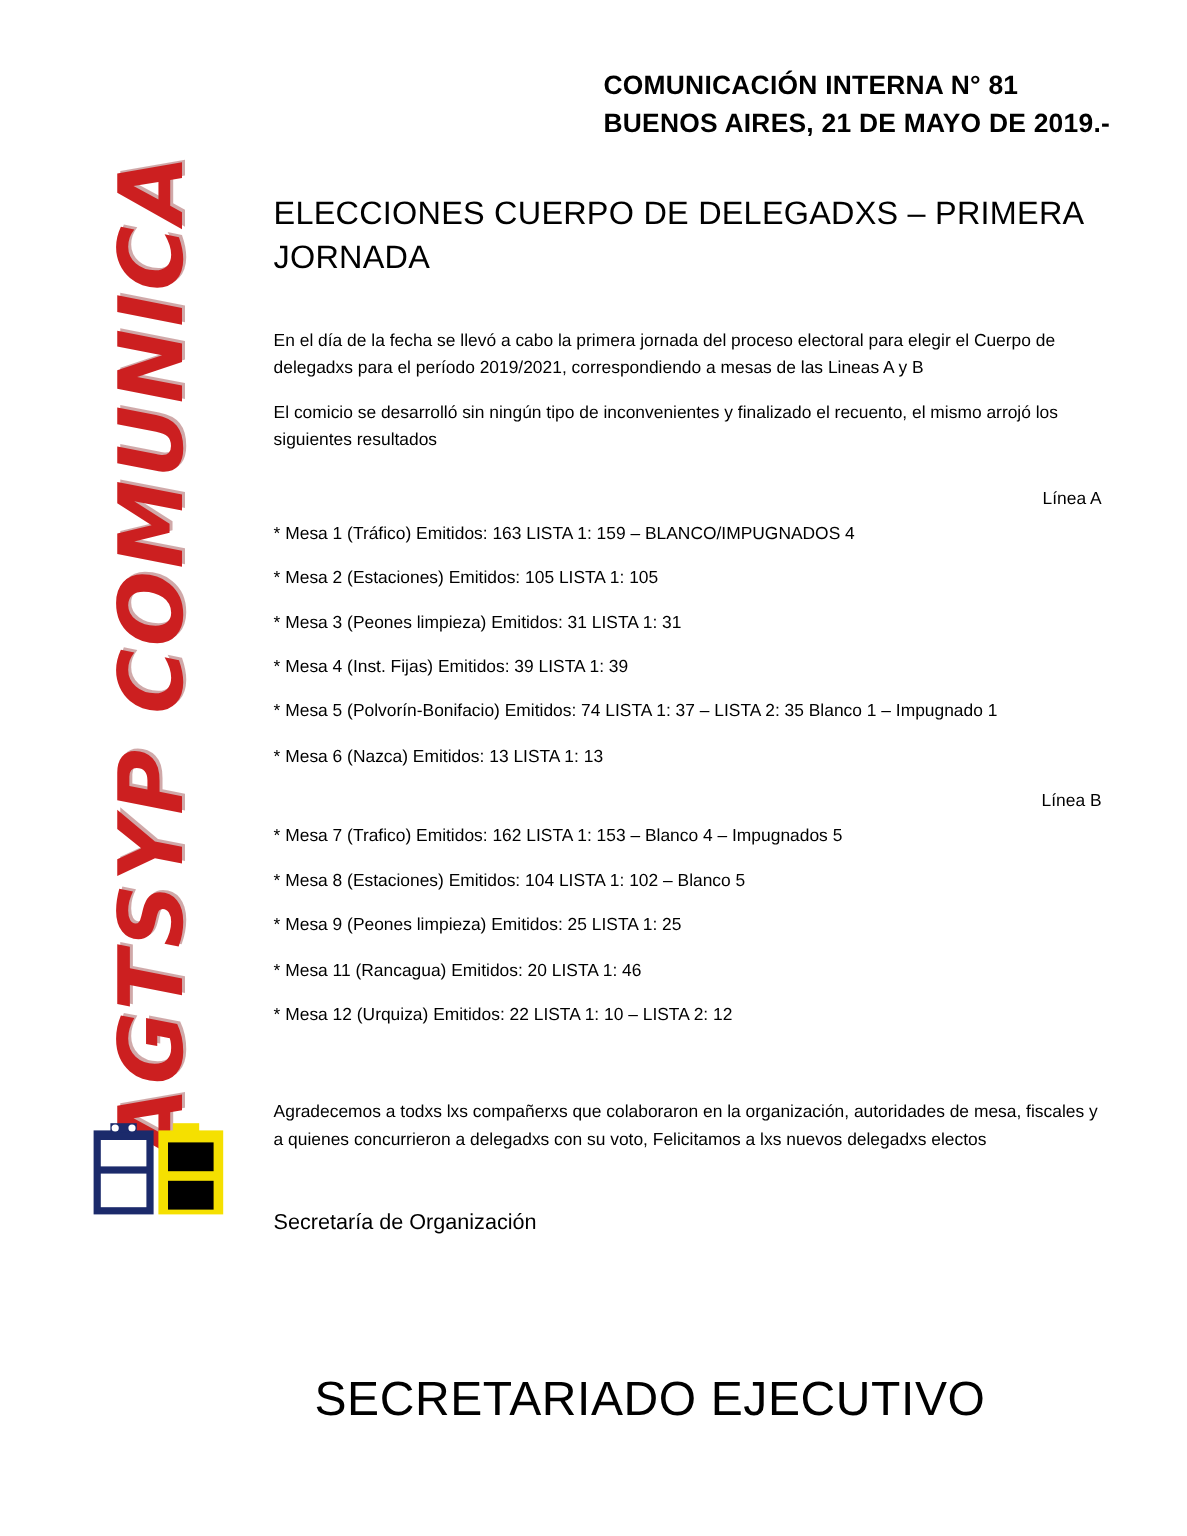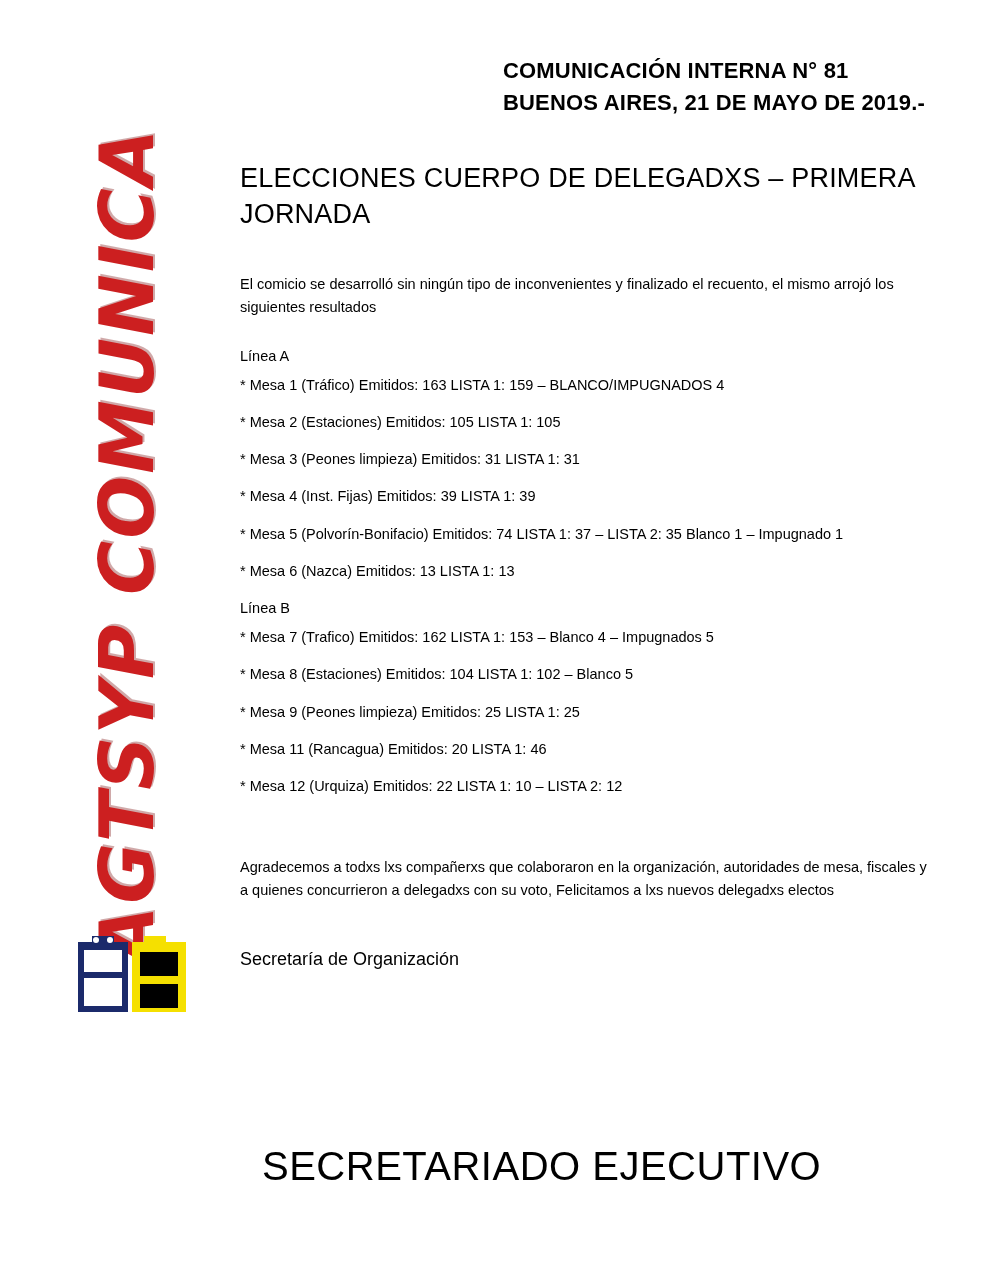--- a/index.html
+++ b/index.html
@@ -56,40 +56,41 @@
     position: absolute;
     left: 74px;
     top: 932px;
     width: 116px;
     height: 86px;
   }
 
   
   .content {
     position: absolute;
-    left: 240px;
+    left: 228px;
     top: 160px;
     width: 690px;
   }
   .doc-title {
     font-size: 27px;
     line-height: 1.35;
     margin: 0 0 40px 0;
     font-weight: normal;
     letter-spacing: 0.2px;
   }
   .para {
     font-size: 14.5px;
     line-height: 1.58;
     margin: 0 0 14px 0;
   }
   .section-label {
     font-size: 14.5px;
     line-height: 1.6;
     margin: 26px 0 6px 0;
+    text-align: right;
   }
   .section-label.tight {
     margin-top: 14px;
   }
   .mesa-item {
     font-size: 14.5px;
     line-height: 1.6;
     margin: 0 0 14px 0;
   }
   .spacer-md { height: 22px; }
@@ -136,20 +137,21 @@
     <rect x="66" y="20" width="38" height="24" fill="#000000"></rect>
     <rect x="66" y="52" width="38" height="24" fill="#000000"></rect>
     <rect x="70" y="4" width="22" height="8" fill="#f5e000"></rect>
   </svg>
 </div>
 
 <div class="content">
 
   <h1 class="doc-title">ELECCIONES CUERPO DE DELEGADXS – PRIMERA JORNADA</h1>
 
+  <p class="para">En el día de la fecha se llevó a cabo la primera jornada del proceso electoral para elegir el Cuerpo de delegadxs para el período 2019/2021, correspondiendo a mesas de las Lineas A y B</p>
   <p class="para">El comicio se desarrolló sin ningún tipo de inconvenientes y finalizado el recuento, el mismo arrojó los siguientes resultados</p>
 
   <div class="section-label">Línea A</div>
 
   <div class="mesa-item">* Mesa 1 (Tráfico) Emitidos: 163 LISTA 1: 159 – BLANCO/IMPUGNADOS 4</div>
   <div class="mesa-item">* Mesa 2 (Estaciones) Emitidos: 105 LISTA 1: 105</div>
   <div class="mesa-item">* Mesa 3 (Peones limpieza) Emitidos: 31 LISTA 1: 31</div>
   <div class="mesa-item">* Mesa 4 (Inst. Fijas) Emitidos: 39 LISTA 1: 39</div>
   <div class="mesa-item">* Mesa 5 (Polvorín-Bonifacio) Emitidos: 74 LISTA 1:  37 – LISTA 2: 35 Blanco 1 – Impugnado 1</div>
   <div class="mesa-item">* Mesa 6 (Nazca) Emitidos: 13 LISTA 1: 13</div>

